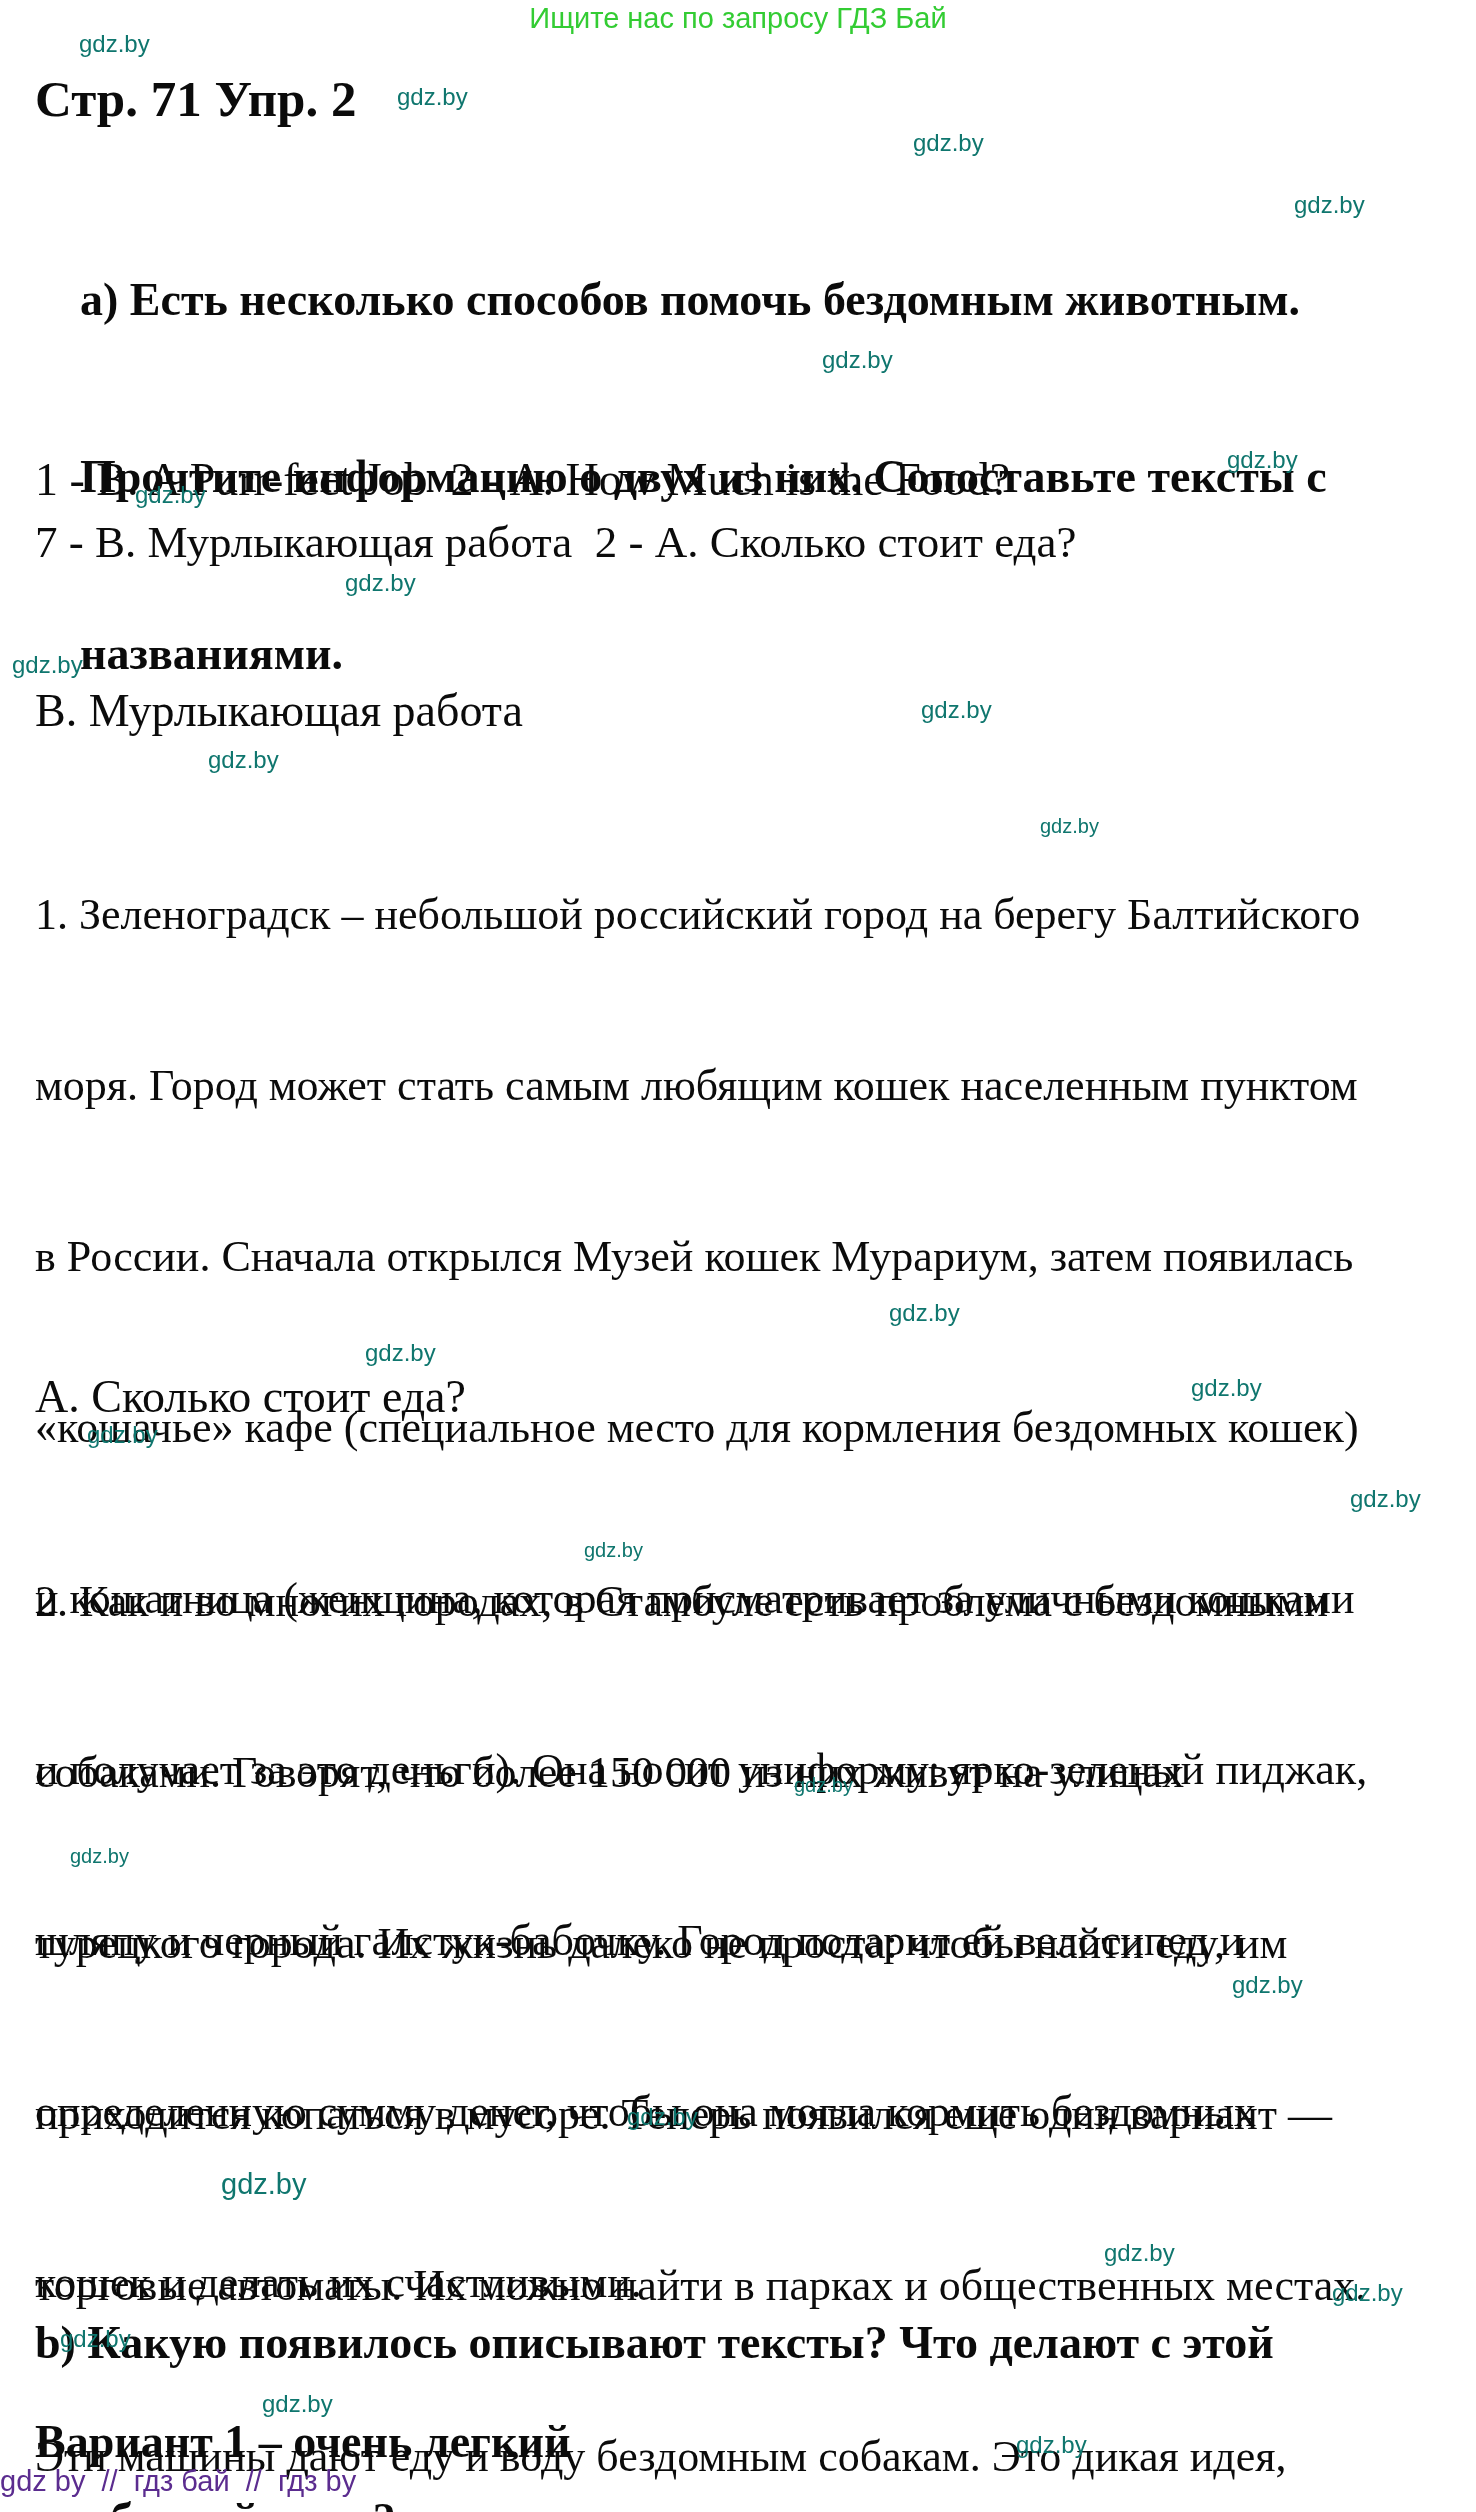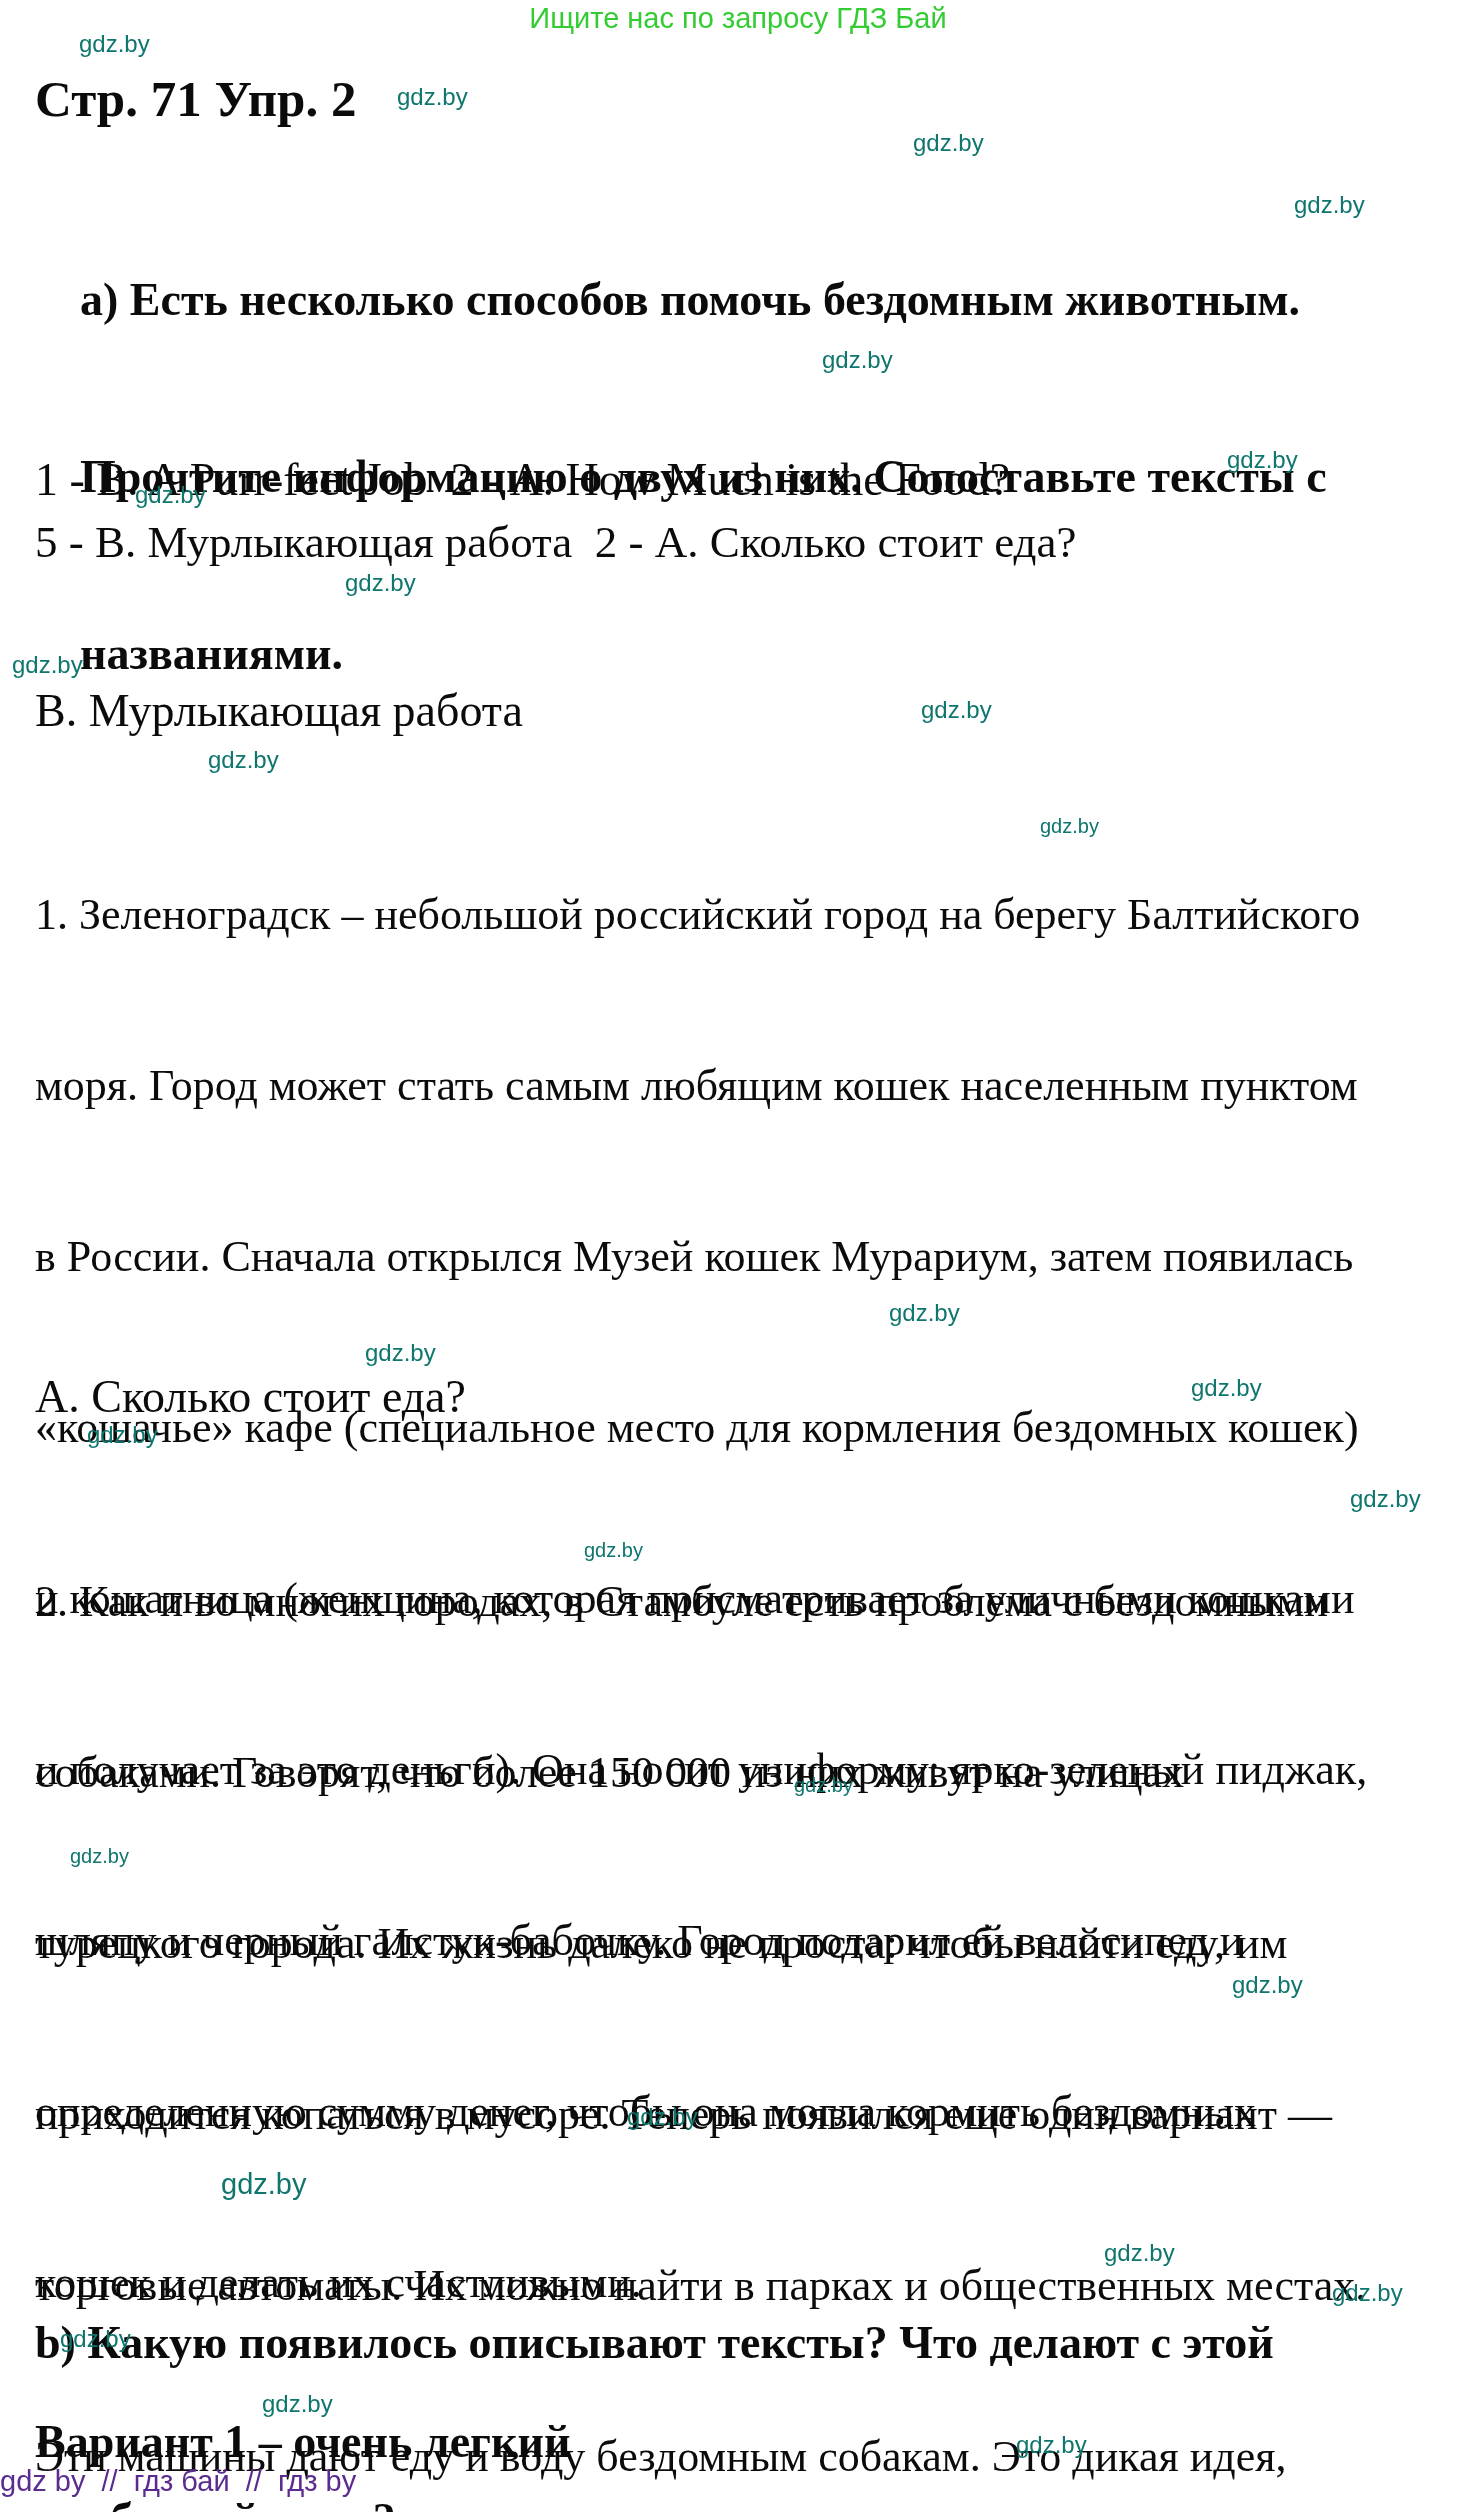--- a/index.html
+++ b/index.html
@@ -59,21 +59,21 @@
 
   <div class="title">Стр. 71 Упр. 2</div>
 
   <div class="block task">
     <div>а) Есть несколько способов помочь бездомным животным.</div>
     <div>Прочтите информацию о двух из них. Сопоставьте тексты с</div>
     <div>названиями.</div>
   </div>
 
   <div class="block answer-en">1 - B. A Purr-fect Job  2 - A. How Much is the Food?</div>
-  <div class="block answer-ru">5 - B. Мурлыкающая работа  2 - A. Сколько стоит еда?</div>
+  <div class="block answer-ru">7 - B. Мурлыкающая работа  2 - A. Сколько стоит еда?</div>
 
   <div class="block sec-b">B. Мурлыкающая работа</div>
 
   <div class="block para1">
     <div>1. Зеленоградск – небольшой российский город на берегу Балтийского</div>
     <div>моря. Город может стать самым любящим кошек населенным пунктом</div>
     <div>в России. Сначала открылся Музей кошек Мурариум, затем появилась</div>
     <div>«кошачье» кафе (специальное место для кормления бездомных кошек)</div>
     <div>и кошатница (женщина, которая присматривает за уличными кошками</div>
     <div>и получает за это деньги). Она носит униформу: ярко-зеленый пиджак,</div>

